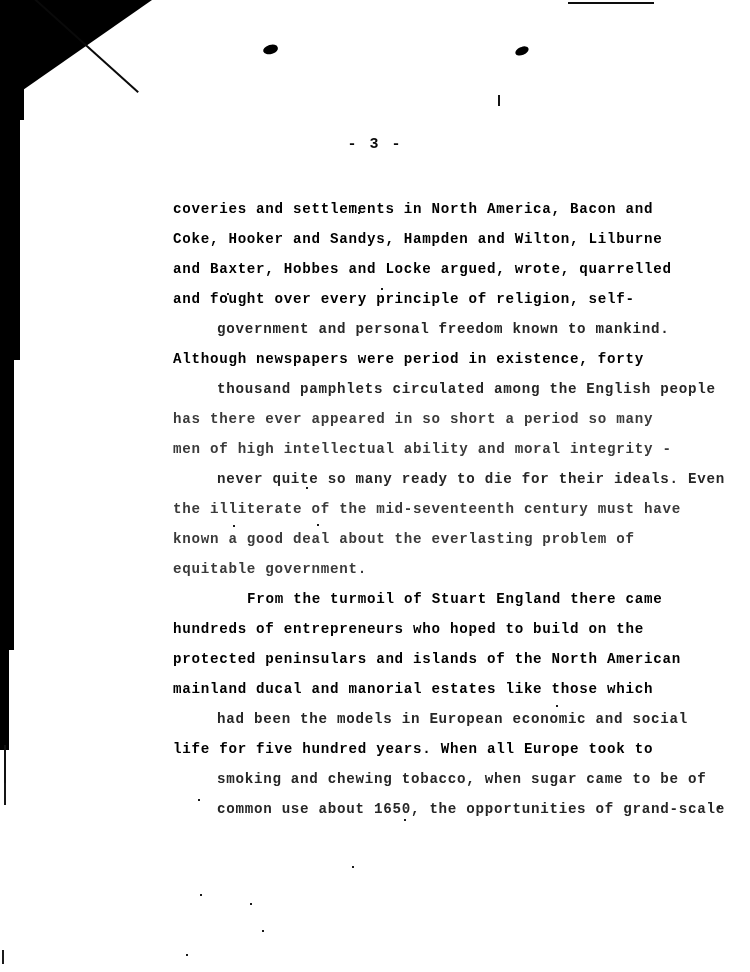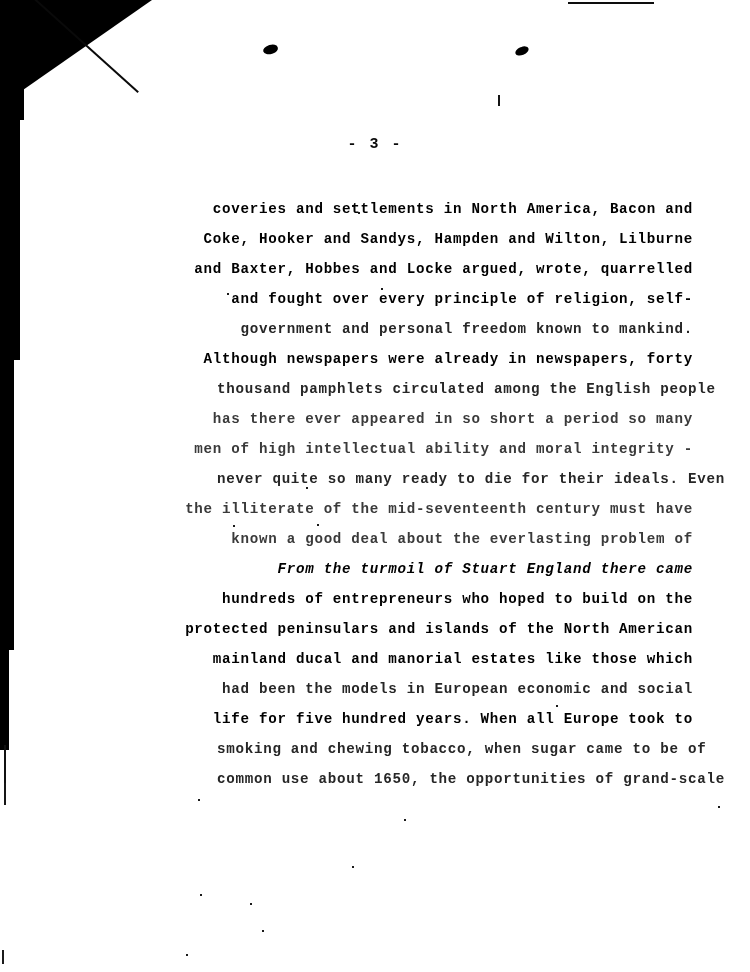--- a/index.html
+++ b/index.html
@@ -185,30 +185,29 @@
     width: 520px;
   }
 
   .line {
     font-size: 14.2px;
     line-height: 30px;
     letter-spacing: 0.72px;
     color: #101010;
     white-space: pre;
     font-weight: bold;
-    text-align: right;
     -webkit-font-smoothing: none;
   }
 
   
   .line.faint   { color: #3a3a3a; font-family: Liberation Mono, monospace; }
   .line.faintish{ color: #262626; margin-left: 44px; }
   .line.heavy   { color: #000000; }
 
-  .line.indent { text-indent: 74px; font-style: italic; }
+  .line.indent { text-indent: 74px; }
 
   .stray-dot-1 { top: 293px; left: 227px; }
   .stray-dot-2 { top: 205px; left: 352px; }
   .stray-dot-3 { top: 212px; left: 358px; }
   .stray-dot-4 { top: 288px; left: 381px; }
   .stray-dot-5 { top: 487px; left: 306px; }
   .stray-dot-6 { top: 525px; left: 233px; }
   .stray-dot-7 { top: 524px; left: 317px; }
   .stray-dot-8 { top: 705px; left: 556px; }
   .stray-dot-9 { top: 799px; left: 198px; }
@@ -260,27 +259,28 @@
   <div class="speck stray-dot-16"></div>
 
   <div class="page-number">- 3 -</div>
 
   <div class="body-text" id="body-text">
       <div class="line heavy">coveries and settlements in North America, Bacon and</div>
       <div class="line heavy">Coke, Hooker and Sandys, Hampden and Wilton, Lilburne</div>
       <div class="line heavy">and Baxter, Hobbes and Locke argued, wrote, quarrelled</div>
       <div class="line heavy">and fought over every principle of religion, self-</div>
       <div class="line faintish">government and personal freedom known to mankind.</div>
-      <div class="line heavy">Although newspapers were already in newspapers, forty</div>
+      <div class="line heavy">Although newspapers were period in existence, forty</div>
       <div class="line faintish">thousand pamphlets circulated among the English people</div>
       <div class="line faint">has there ever appeared in so short a period so many</div>
       <div class="line faint">men of high intellectual ability and moral integrity -</div>
       <div class="line faintish">never quite so many ready to die for their ideals. Even</div>
       <div class="line faint">the illiterate of the mid-seventeenth century must have</div>
       <div class="line faint">known a good deal about the everlasting problem of</div>
+      <div class="line faint">equitable government.</div>
       <div class="line heavy indent">From the turmoil of Stuart England there came</div>
       <div class="line heavy">hundreds of entrepreneurs who hoped to build on the</div>
       <div class="line heavy">protected peninsulars and islands of the North American</div>
       <div class="line heavy">mainland ducal and manorial estates like those which</div>
       <div class="line faintish">had been the models in European economic and social</div>
       <div class="line heavy">life for five hundred years. When all Europe took to</div>
       <div class="line faintish">smoking and chewing tobacco, when sugar came to be of</div>
       <div class="line faintish">common use about 1650, the opportunities of grand-scale</div>
     </div>
 

